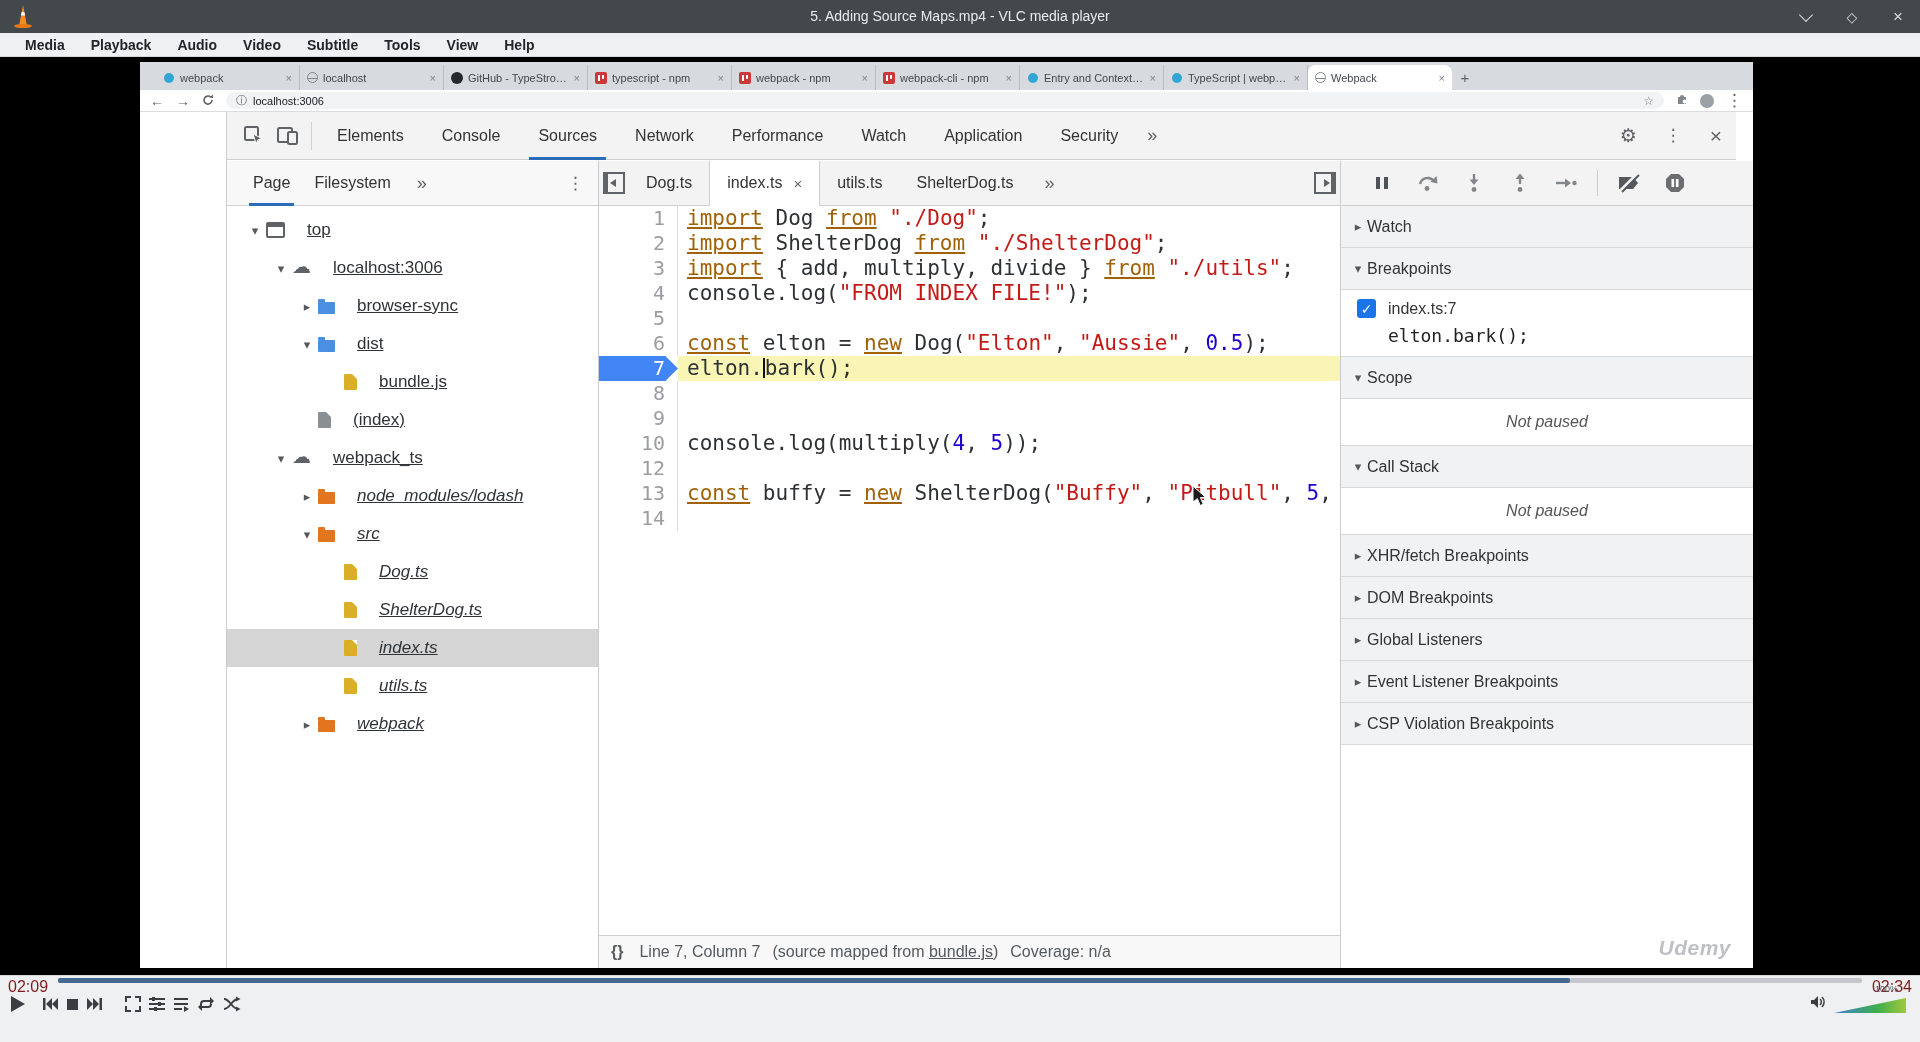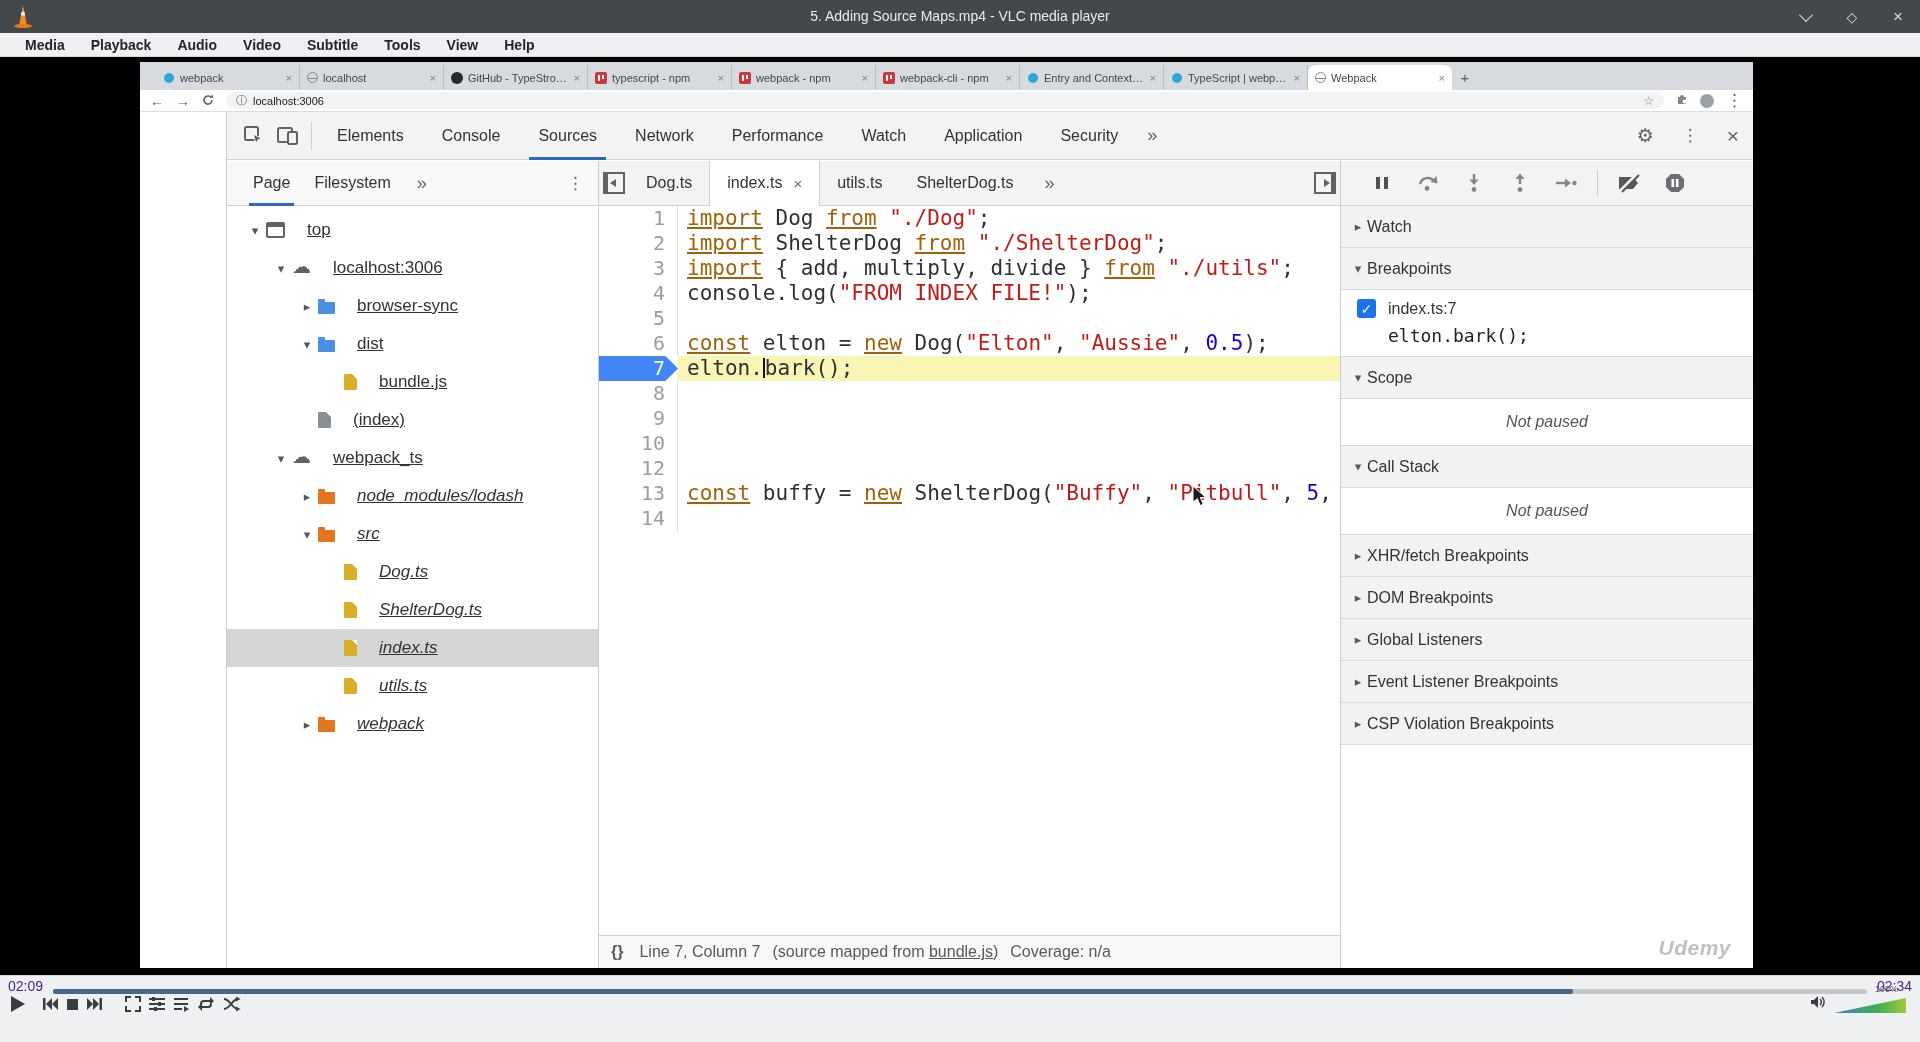--- a/index.html
+++ b/index.html
@@ -47,21 +47,21 @@
            display:flex;align-items:center;padding:0 10px;gap:12px;color:#5f6368;box-sizing:border-box;}
   .nav-glyph{font-size:14px;line-height:1;}
   .addr-pill{flex:1;height:17px;background:#f1f3f4;border-radius:9px;display:flex;align-items:center;
              padding:0 10px;gap:6px;font-size:11px;color:#202124;}
   .addr-star{margin-left:auto;color:#80868b;font-size:12px;}
   .addr-icons{display:flex;align-items:center;gap:12px;color:#5f6368;font-size:13px;}
   .avatar{width:14px;height:14px;border-radius:50%;background:#9aa0a6;}
 
   
   .dtwrap{position:absolute;top:50px;left:86px;right:0;bottom:0;background:#fff;border-left:1px solid #c9ccd0;box-sizing:border-box;}
-  .dt-tabbar{position:absolute;top:0;left:0;right:0;height:48px;background:#f3f3f3;border-bottom:1px solid #d0d0d0;
+  .dt-tabbar{position:absolute;top:0;left:0;right:17px;height:48px;background:#f3f3f3;border-bottom:1px solid #d0d0d0;
              display:flex;align-items:center;box-sizing:border-box;padding:0 14px 0 10px;}
   .dt-toolicon{width:34px;height:30px;display:flex;align-items:center;justify-content:center;}
   .dt-sep{width:1px;height:28px;background:#d0d0d0;margin:0 6px;}
   .dt-tab{height:48px;display:flex;align-items:center;padding:0 19px;font-size:16px;color:#333;position:relative;}
   .dt-tab.active::after{content:"";position:absolute;left:10px;right:10px;bottom:0;height:3px;background:#2b6cb8;}
   .dt-more{font-size:18px;color:#5f6368;padding:0 10px;}
   .dt-right{margin-left:auto;display:flex;align-items:center;gap:28px;color:#5f6368;}
   .gear{font-size:19px;}
   .kebab{font-size:17px;}
   .dt-close{font-size:21px;}
@@ -151,22 +151,22 @@
              font-style:italic;font-size:16px;color:#555;}
 
   .udemy{position:absolute;right:22px;bottom:8px;font-size:21px;font-weight:bold;color:rgba(125,130,136,.5);
          font-style:italic;letter-spacing:.5px;}
 
   
   .pointer{position:absolute;left:1052px;top:424px;z-index:50;}
 
   
   .bottombar{position:absolute;top:975px;left:0;width:1920px;height:67px;background:#eff0f1;border-top:1px solid #d6d9db;box-sizing:border-box;}
-  .seekrow{position:absolute;top:2px;left:0;right:0;height:16px;display:flex;align-items:flex-end;padding:0 8px;
-           gap:10px;font-size:14px;color:#4c1d95;}
+  .seekrow{position:absolute;top:2px;left:0;right:0;height:16px;display:flex;align-items:flex-start;padding:0 8px;
+           gap:10px;font-size:16px;color:#7f1d1d;}
   .seek{flex:1;height:5px;background:#c4c8cc;border-radius:2px;position:relative;}
   .seek-fill{position:absolute;left:0;top:0;bottom:0;background:#45688f;border-radius:2px;}
   .ctrlrow{position:absolute;top:10px;left:0;right:0;height:36px;display:flex;align-items:center;padding:0 8px;}
   .pbtn{height:30px;display:flex;align-items:center;justify-content:center;margin-right:8px;}
   .grp-gap{width:14px;}
   .volwrap{margin-left:auto;display:flex;align-items:flex-end;gap:8px;position:relative;padding-right:6px;}
   .vol-label{position:absolute;top:-11px;right:14px;font-size:9px;color:#55595e;}
   .vol-wedge{width:72px;height:15px;clip-path:polygon(0 100%,100% 0,100% 100%);
              background:linear-gradient(90deg,#3f7fd4 0%,#3fae4e 60%,#9fc93c 100%);}
 </style>
@@ -457,20 +457,21 @@
               </div>
               <div class="cline">
                 <div class="gut">8</div>
                 <div class="rest"></div>
               </div>
               <div class="cline">
                 <div class="gut">9</div>
               </div>
               <div class="cline">
                 <div class="gut">10</div>
+                <div class="rest"><span>console.log(multiply(</span><span class="tk-n">4</span><span>, </span><span class="tk-n">5</span><span>));</span></div>
               </div>
               <div class="cline">
                 <div class="gut">12</div>
                 <div class="rest"></div>
               </div>
               <div class="cline">
                 <div class="gut">13</div>
                 <div class="rest"><span class="tk-k">const</span><span> buffy = </span><span class="tk-k">new</span><span> ShelterDog(</span><span class="tk-s">"Buffy"</span><span>, </span><span class="tk-s">"Pitbull"</span><span>, </span><span class="tk-n">5</span><span>,</span></div>
               </div>
               <div class="cline">

